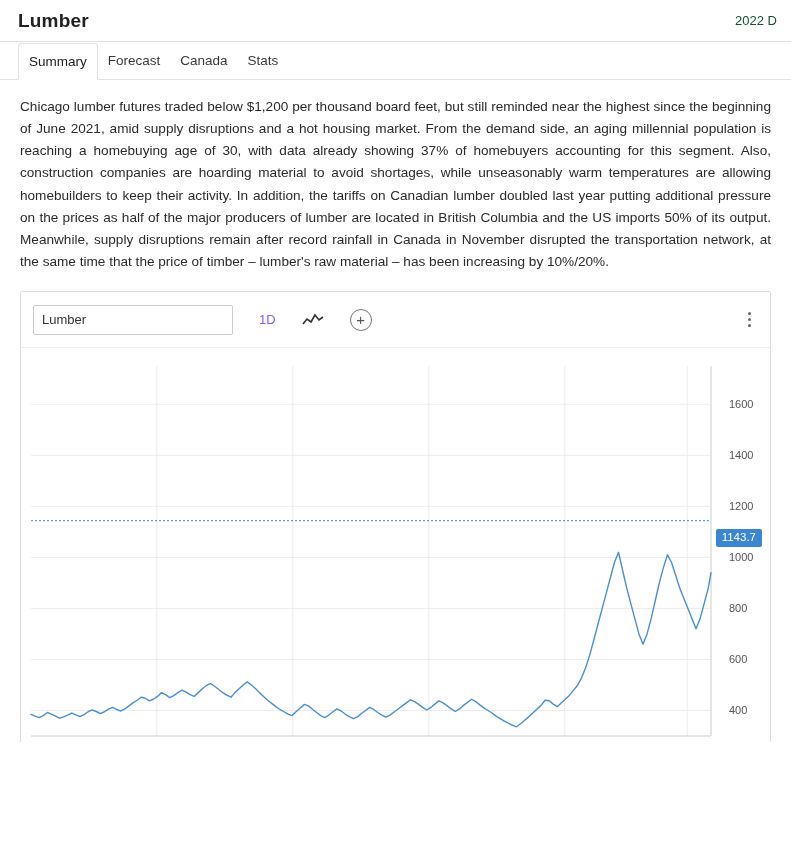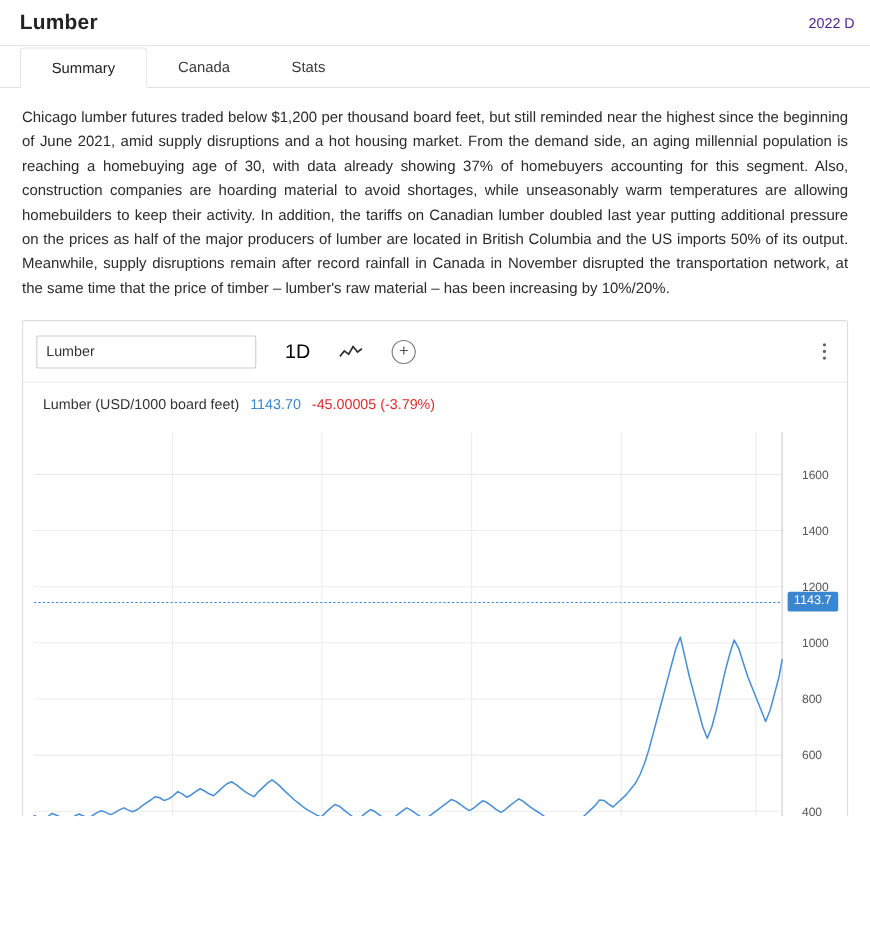--- a/index.html
+++ b/index.html
@@ -29,38 +29,38 @@
     background: #ffffff;
   }
   .header-title {
     font-size: 19px;
     font-weight: bold;
     color: #222222;
     letter-spacing: 0.2px;
   }
   .header-date {
     font-size: 13px;
-    color: #4c1d95;
+    color: #14532d;
     white-space: nowrap;
     overflow: hidden;
   }
 
   
   .tabbar {
     display: flex;
     align-items: stretch;
     height: 38px;
     border-bottom: 1px solid #e2e2e2;
     padding-left: 18px;
     background: #ffffff;
   }
   .tab {
     display: flex;
     align-items: center;
-    padding: 0 28px;
+    padding: 0 10px;
     font-size: 13.5px;
     color: #3a3a3a;
     cursor: pointer;
     border-bottom: 2px solid transparent;
     position: relative;
     top: 1px;
   }
   .tab.active {
     border: 1px solid #e2e2e2;
     border-bottom: 1px solid #ffffff;
@@ -108,22 +108,22 @@
     border-radius: 2px;
     padding: 0 8px;
     font-size: 13px;
     font-family: "Liberation Sans", sans-serif;
     color: #333333;
     background: #ffffff;
     outline: none;
   }
   .range-btn {
     margin-left: 26px;
-    font-size: 18px;
-    color: #000000;
+    font-size: 13px;
+    color: #8b5cf6;
     cursor: pointer;
   }
   .tool-icon {
     margin-left: 26px;
     cursor: pointer;
     display: flex;
     align-items: center;
     color: #333333;
   }
   .plus-icon {
@@ -217,20 +217,23 @@
 <div id="page">
 
   <div class="header">
     <div class="header-title">Lumber</div>
     <div class="header-date">2022 D</div>
   </div>
 
   <div class="tabbar">
     <div class="tab active">
       <span>Summary</span>
+    </div>
+    <div class="tab">
+      <span>Forecast</span>
     </div>
     <div class="tab">
       <span>Canada</span>
     </div>
     <div class="tab">
       <span>Stats</span>
     </div>
   </div>
 
   <div class="article">Chicago lumber futures traded below $1,200 per thousand board feet, but still reminded near the highest since the beginning of June 2021, amid supply disruptions and a hot housing market. From the demand side, an aging millennial population is reaching a homebuying age of 30, with data already showing 37% of homebuyers accounting for this segment. Also, construction companies are hoarding material to avoid shortages, while unseasonably warm temperatures are allowing homebuilders to keep their activity. In addition, the tariffs on Canadian lumber doubled last year putting additional pressure on the prices as half of the major producers of lumber are located in British Columbia and the US imports 50% of its output. Meanwhile, supply disruptions remain after record rainfall in Canada in November disrupted the transportation network, at the same time that the price of timber – lumber's raw material – has been increasing by 10%/20%.</div>
@@ -246,25 +249,20 @@
         </svg>
       </div>
       <div class="plus-icon">+</div>
       <div class="kebab">
           <i></i>
           <i></i>
           <i></i>
         </div>
     </div>
 
-    <div class="series-legend">
-      <span class="legend-name">Lumber (USD/1000 board feet)</span>
-      <span class="legend-value">1143.70</span>
-      <span class="legend-change">-45.00005 (-3.79%)</span>
-    </div>
 
     <div class="plot-wrap">
       <svg class="plot-svg" id="plot" width="747" height="420" viewBox="0 0 747 420">
           <line x1="10" y1="356.48275862068965" x2="690" y2="356.48275862068965" stroke="#ececec" stroke-width="1"></line>
           <text x="708" y="360.48275862068965" class="axis-label">400</text>
           <line x1="10" y1="305.44827586206895" x2="690" y2="305.44827586206895" stroke="#ececec" stroke-width="1"></line>
           <text x="708" y="309.44827586206895" class="axis-label">600</text>
           <line x1="10" y1="254.41379310344826" x2="690" y2="254.41379310344826" stroke="#ececec" stroke-width="1"></line>
           <text x="708" y="258.41379310344826" class="axis-label">800</text>
           <line x1="10" y1="203.3793103448276" x2="690" y2="203.3793103448276" stroke="#ececec" stroke-width="1"></line>
@@ -283,18 +281,18 @@
           <text x="407.79999999999995" y="404" class="axis-label" text-anchor="middle">2020</text>
           <line x1="543.8000000000001" y1="12" x2="543.8000000000001" y2="382" stroke="#ececec" stroke-width="1"></line>
           <text x="543.8000000000001" y="404" class="axis-label" text-anchor="middle">2021</text>
           <line x1="666.1999999999999" y1="12" x2="666.1999999999999" y2="382" stroke="#ececec" stroke-width="1"></line>
           <text x="666.1999999999999" y="404" class="axis-label" text-anchor="middle">2022</text>
           <line x1="10" y1="382" x2="690" y2="382" stroke="#cccccc" stroke-width="1"></line>
           <line x1="690" y1="12" x2="690" y2="382" stroke="#cccccc" stroke-width="1"></line>
           <line x1="10" y1="166.7110344827586" x2="690" y2="166.7110344827586" stroke="#3b86d0" stroke-width="1" stroke-dasharray="2,2"></line>
           <path d="M10.00,360.31 L14.08,362.10 L18.16,363.63 L22.24,361.59 L26.32,358.52 L30.40,360.06 L34.48,362.10 L38.56,364.14 L42.64,362.86 L46.72,361.08 L50.80,359.03 L54.88,360.82 L58.96,362.61 L63.04,360.57 L67.12,357.76 L71.20,355.97 L75.28,357.50 L79.36,359.54 L83.44,357.76 L87.52,355.21 L91.60,353.42 L95.68,355.46 L99.76,356.99 L103.84,354.95 L107.92,351.89 L112.00,348.83 L116.08,346.28 L120.16,343.21 L124.24,344.23 L128.32,346.79 L132.40,345.26 L136.48,342.45 L140.56,338.62 L144.64,340.66 L148.72,343.72 L152.80,341.68 L156.88,338.62 L160.96,336.07 L165.04,338.11 L169.12,340.66 L173.20,342.45 L177.28,338.62 L181.36,334.79 L185.44,331.48 L189.52,329.69 L193.60,332.24 L197.68,335.56 L201.76,338.62 L205.84,341.17 L209.92,343.21 L214.00,338.62 L218.08,334.79 L222.16,330.97 L226.24,327.90 L230.32,330.97 L234.40,334.54 L238.48,338.62 L242.56,342.45 L246.64,346.28 L250.72,349.34 L254.80,352.66 L258.88,355.46 L262.96,357.76 L267.04,360.06 L271.12,361.59 L275.20,357.50 L279.28,353.93 L283.36,350.36 L287.44,351.89 L291.52,355.21 L295.60,358.52 L299.68,361.59 L303.76,363.63 L307.84,361.08 L311.92,357.76 L316.00,354.95 L320.08,356.99 L324.16,360.06 L328.24,362.61 L332.32,364.65 L336.40,362.86 L340.48,359.54 L344.56,356.48 L348.64,353.42 L352.72,355.46 L356.80,358.52 L360.88,361.08 L364.96,363.12 L369.04,361.08 L373.12,358.01 L377.20,354.95 L381.28,351.89 L385.36,348.83 L389.44,345.77 L393.52,347.55 L397.60,350.36 L401.68,353.42 L405.76,355.97 L409.84,353.42 L413.92,350.10 L418.00,346.79 L422.08,348.83 L426.16,351.89 L430.24,354.95 L434.32,357.50 L438.40,354.95 L442.48,351.38 L446.56,348.32 L450.64,345.26 L454.72,347.55 L458.80,350.87 L462.88,353.93 L466.96,356.48 L471.04,359.03 L475.12,362.10 L479.20,364.65 L483.28,367.20 L487.36,369.24 L491.44,371.28 L495.52,372.81 L499.60,369.75 L503.68,366.18 L507.76,362.86 L511.84,359.03 L515.92,355.21 L520.00,351.38 L524.08,346.28 L528.16,346.79 L532.24,350.10 L536.32,352.66 L540.40,348.83 L544.48,345.00 L548.56,341.17 L552.64,336.07 L556.72,330.97 L560.80,323.31 L564.88,313.10 L568.96,300.34 L573.04,285.03 L577.12,269.72 L581.20,254.41 L585.28,239.10 L589.36,223.79 L593.44,208.48 L597.52,198.28 L601.60,216.14 L605.68,234.00 L609.76,249.31 L613.84,264.62 L617.92,279.93 L622.00,290.14 L626.08,279.93 L630.16,264.62 L634.24,246.76 L638.32,228.90 L642.40,213.59 L646.48,200.83 L650.56,208.48 L654.64,221.24 L658.72,234.00 L662.80,244.21 L666.88,254.41 L670.96,264.62 L675.04,274.83 L679.12,264.62 L683.20,249.31 L687.28,234.00 L690.00,218.69 LNaN,203.38 LNaN,188.07 LNaN,172.76 LNaN,157.45 LNaN,142.14 LNaN,126.83 LNaN,106.41 LNaN,88.55 LNaN,70.69 LNaN,52.83 LNaN,34.97 LNaN,42.62 LNaN,60.48 LNaN,80.90 LNaN,101.31 LNaN,119.17 LNaN,137.03 LNaN,126.83 LNaN,111.52 LNaN,126.83 LNaN,144.69 LNaN,162.55 LNaN,182.97 LNaN,203.38 LNaN,223.79 LNaN,239.10 LNaN,254.41 LNaN,269.72 LNaN,282.48 LNaN,295.24 LNaN,305.45 LNaN,315.66 LNaN,325.86 LNaN,333.52 LNaN,338.62 LNaN,330.97 LNaN,323.31 LNaN,315.66 LNaN,320.76 LNaN,328.41 LNaN,336.07 LNaN,341.17 LNaN,338.62 LNaN,330.97 LNaN,320.76 LNaN,310.55 LNaN,300.34 LNaN,290.14 LNaN,279.93 LNaN,269.72 LNaN,279.93 LNaN,290.14 LNaN,295.24 LNaN,285.03 LNaN,274.83 LNaN,259.52 LNaN,244.21 LNaN,228.90 LNaN,213.59 LNaN,198.28 LNaN,182.97 LNaN,167.66 LNaN,154.90 LNaN,177.86 LNaN,188.07 LNaN,175.31 LNaN,157.45 LNaN,142.14 LNaN,129.38 LNaN,134.48 LNaN,157.45 LNaN,166.71 " fill="none" stroke="#4a8fd4" stroke-width="1.4" stroke-linejoin="round" stroke-linecap="round"></path>
         </svg>
-      <div class="price-tag" id="price-tag" style="top: 157px;">1143.7</div>
+      <div class="price-tag" id="price-tag" style="top: 175px;">1143.7</div>
     </div>
 
 
   </div>
 </div>
 
 </body></html>

